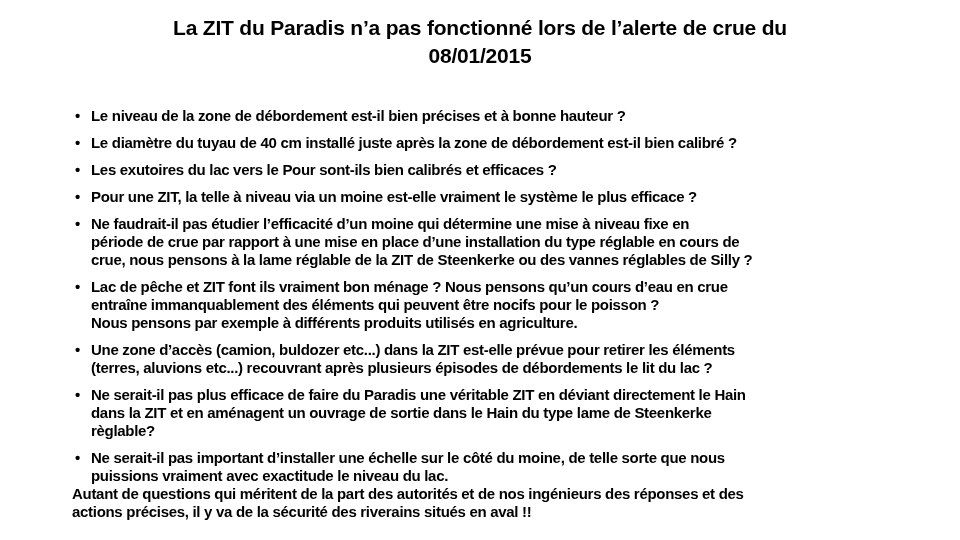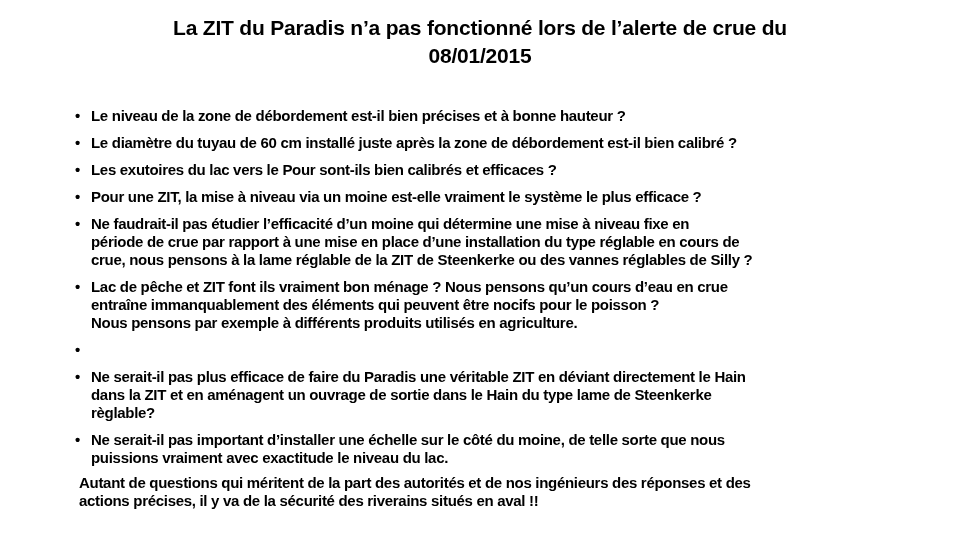--- a/index.html
+++ b/index.html
@@ -61,21 +61,21 @@
   .bullet-marker {
     flex: none;
     width: 19px;
     padding-left: 3px;
     box-sizing: border-box;
   }
   .bullet-text {
     white-space: pre-wrap;
   }
   .closing {
-    margin: 7px;
+    margin: 0;
     white-space: pre-wrap;
   }
 </style>
 </head>
 <body>
 
 <div class="slide">
 
   <div class="title">
     <div class="title-line1">La ZIT du Paradis n’a pas fonctionné lors de l’alerte de crue du</div>
@@ -87,49 +87,51 @@
   <div class="body-text">
     <ul class="bullet-list">
 
         <li class="bullet-item">
           <span class="bullet-marker">•</span>
           <span class="bullet-text">Le niveau de la zone de débordement est-il bien précises et à bonne hauteur ?</span>
         </li>
 
         <li class="bullet-item">
           <span class="bullet-marker">•</span>
-          <span class="bullet-text">Le diamètre du tuyau de 60 cm installé juste après la zone de débordement est-il bien calibré ?</span>
+          <span class="bullet-text">Le diamètre du tuyau de 40 cm installé juste après la zone de débordement est-il bien calibré ?</span>
         </li>
 
         <li class="bullet-item">
           <span class="bullet-marker">•</span>
           <span class="bullet-text">Les exutoires du lac vers le Pour sont-ils bien calibrés et efficaces ?</span>
         </li>
 
         <li class="bullet-item">
           <span class="bullet-marker">•</span>
-          <span class="bullet-text">Pour une ZIT, la mise à niveau via un moine est-elle vraiment le système le plus efficace ?</span>
+          <span class="bullet-text">Pour une ZIT, la telle à niveau via un moine est-elle vraiment le système le plus efficace ?</span>
         </li>
 
         <li class="bullet-item">
           <span class="bullet-marker">•</span>
           <span class="bullet-text">Ne faudrait-il pas étudier l’efficacité d’un moine qui détermine une mise à niveau fixe en
 période de crue par rapport à une mise en place d’une installation du type réglable en cours de
 crue, nous pensons à la lame réglable de la ZIT de Steenkerke ou des vannes réglables de Silly ?</span>
         </li>
 
         <li class="bullet-item">
           <span class="bullet-marker">•</span>
           <span class="bullet-text">Lac de pêche et ZIT font ils vraiment bon ménage ? Nous pensons qu’un cours d’eau en crue
 entraîne immanquablement des éléments qui peuvent être nocifs pour le poisson ?
 Nous pensons par exemple à différents produits utilisés en agriculture.</span>
         </li>
 
         <li class="bullet-item">
           <span class="bullet-marker">•</span>
+          <span class="bullet-text">Une zone d’accès (camion, buldozer etc...) dans la ZIT est-elle prévue pour retirer les éléments
+(terres, aluvions etc...) recouvrant après plusieurs épisodes de débordements le lit du lac ?</span>
         </li>
 
         <li class="bullet-item">
           <span class="bullet-marker">•</span>
           <span class="bullet-text">Ne serait-il pas plus efficace de faire du Paradis une véritable ZIT en déviant directement le Hain
 dans la ZIT et en aménagent un ouvrage de sortie dans le Hain du type lame de Steenkerke
 règlable?</span>
         </li>
 
         <li class="bullet-item">

